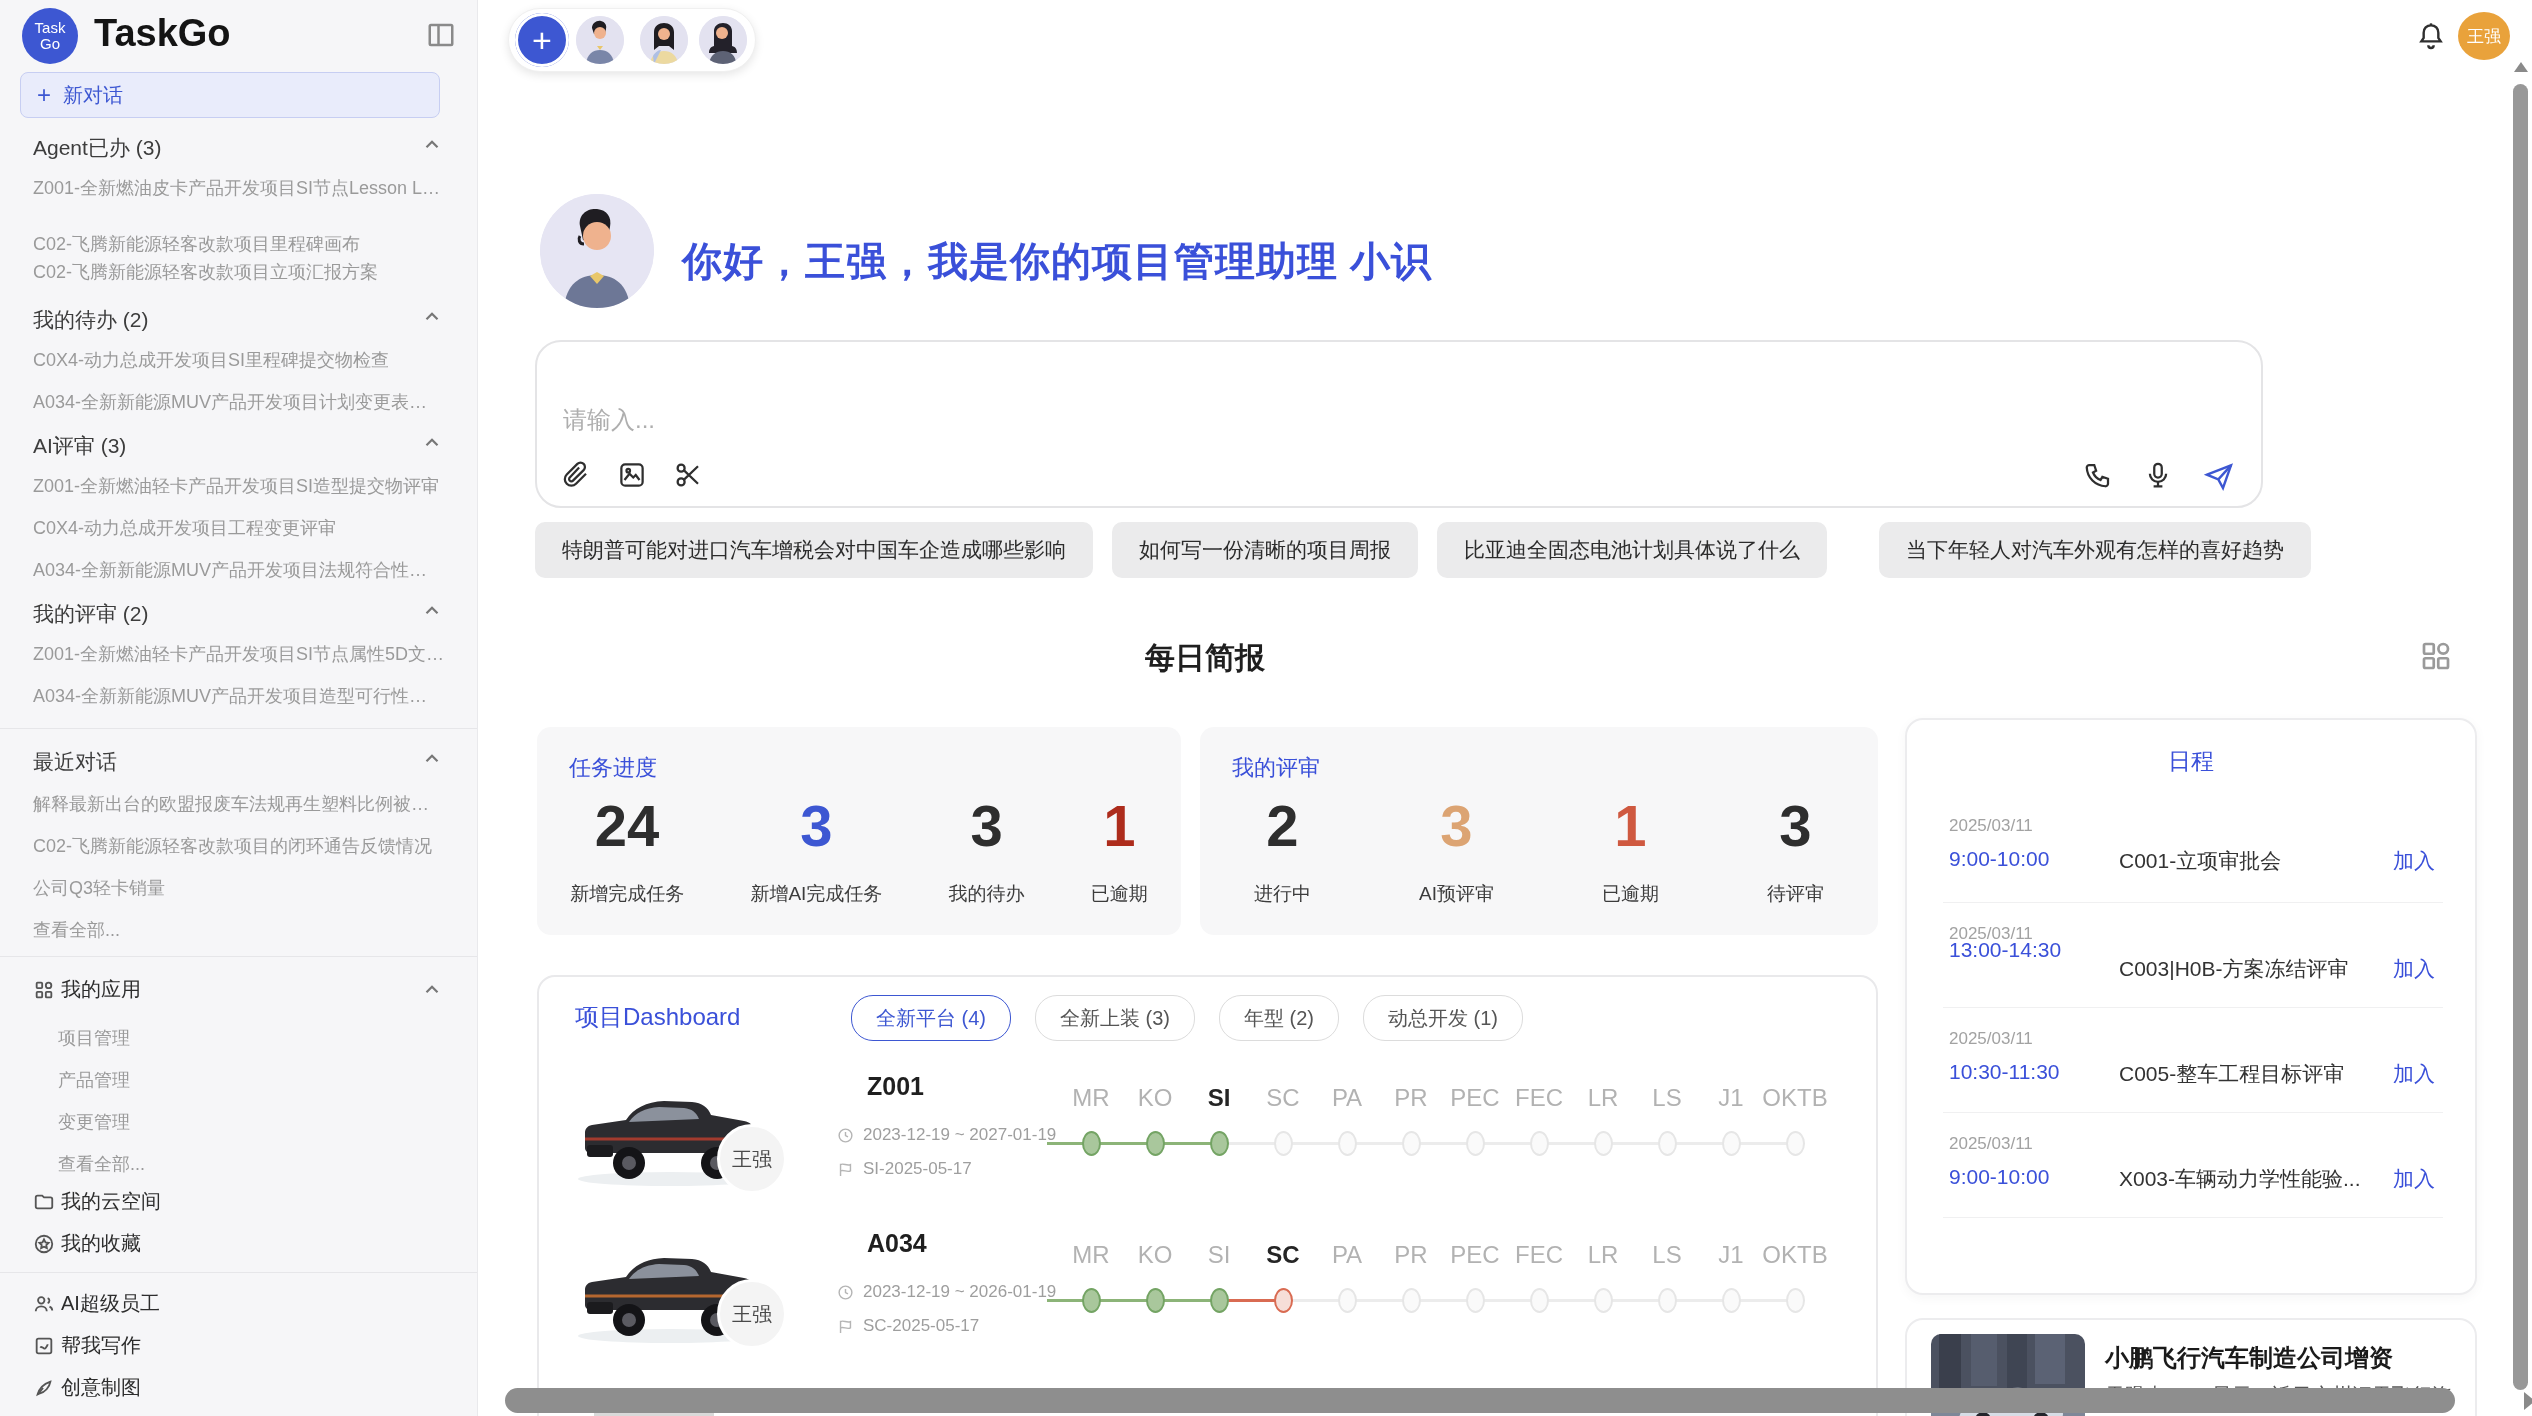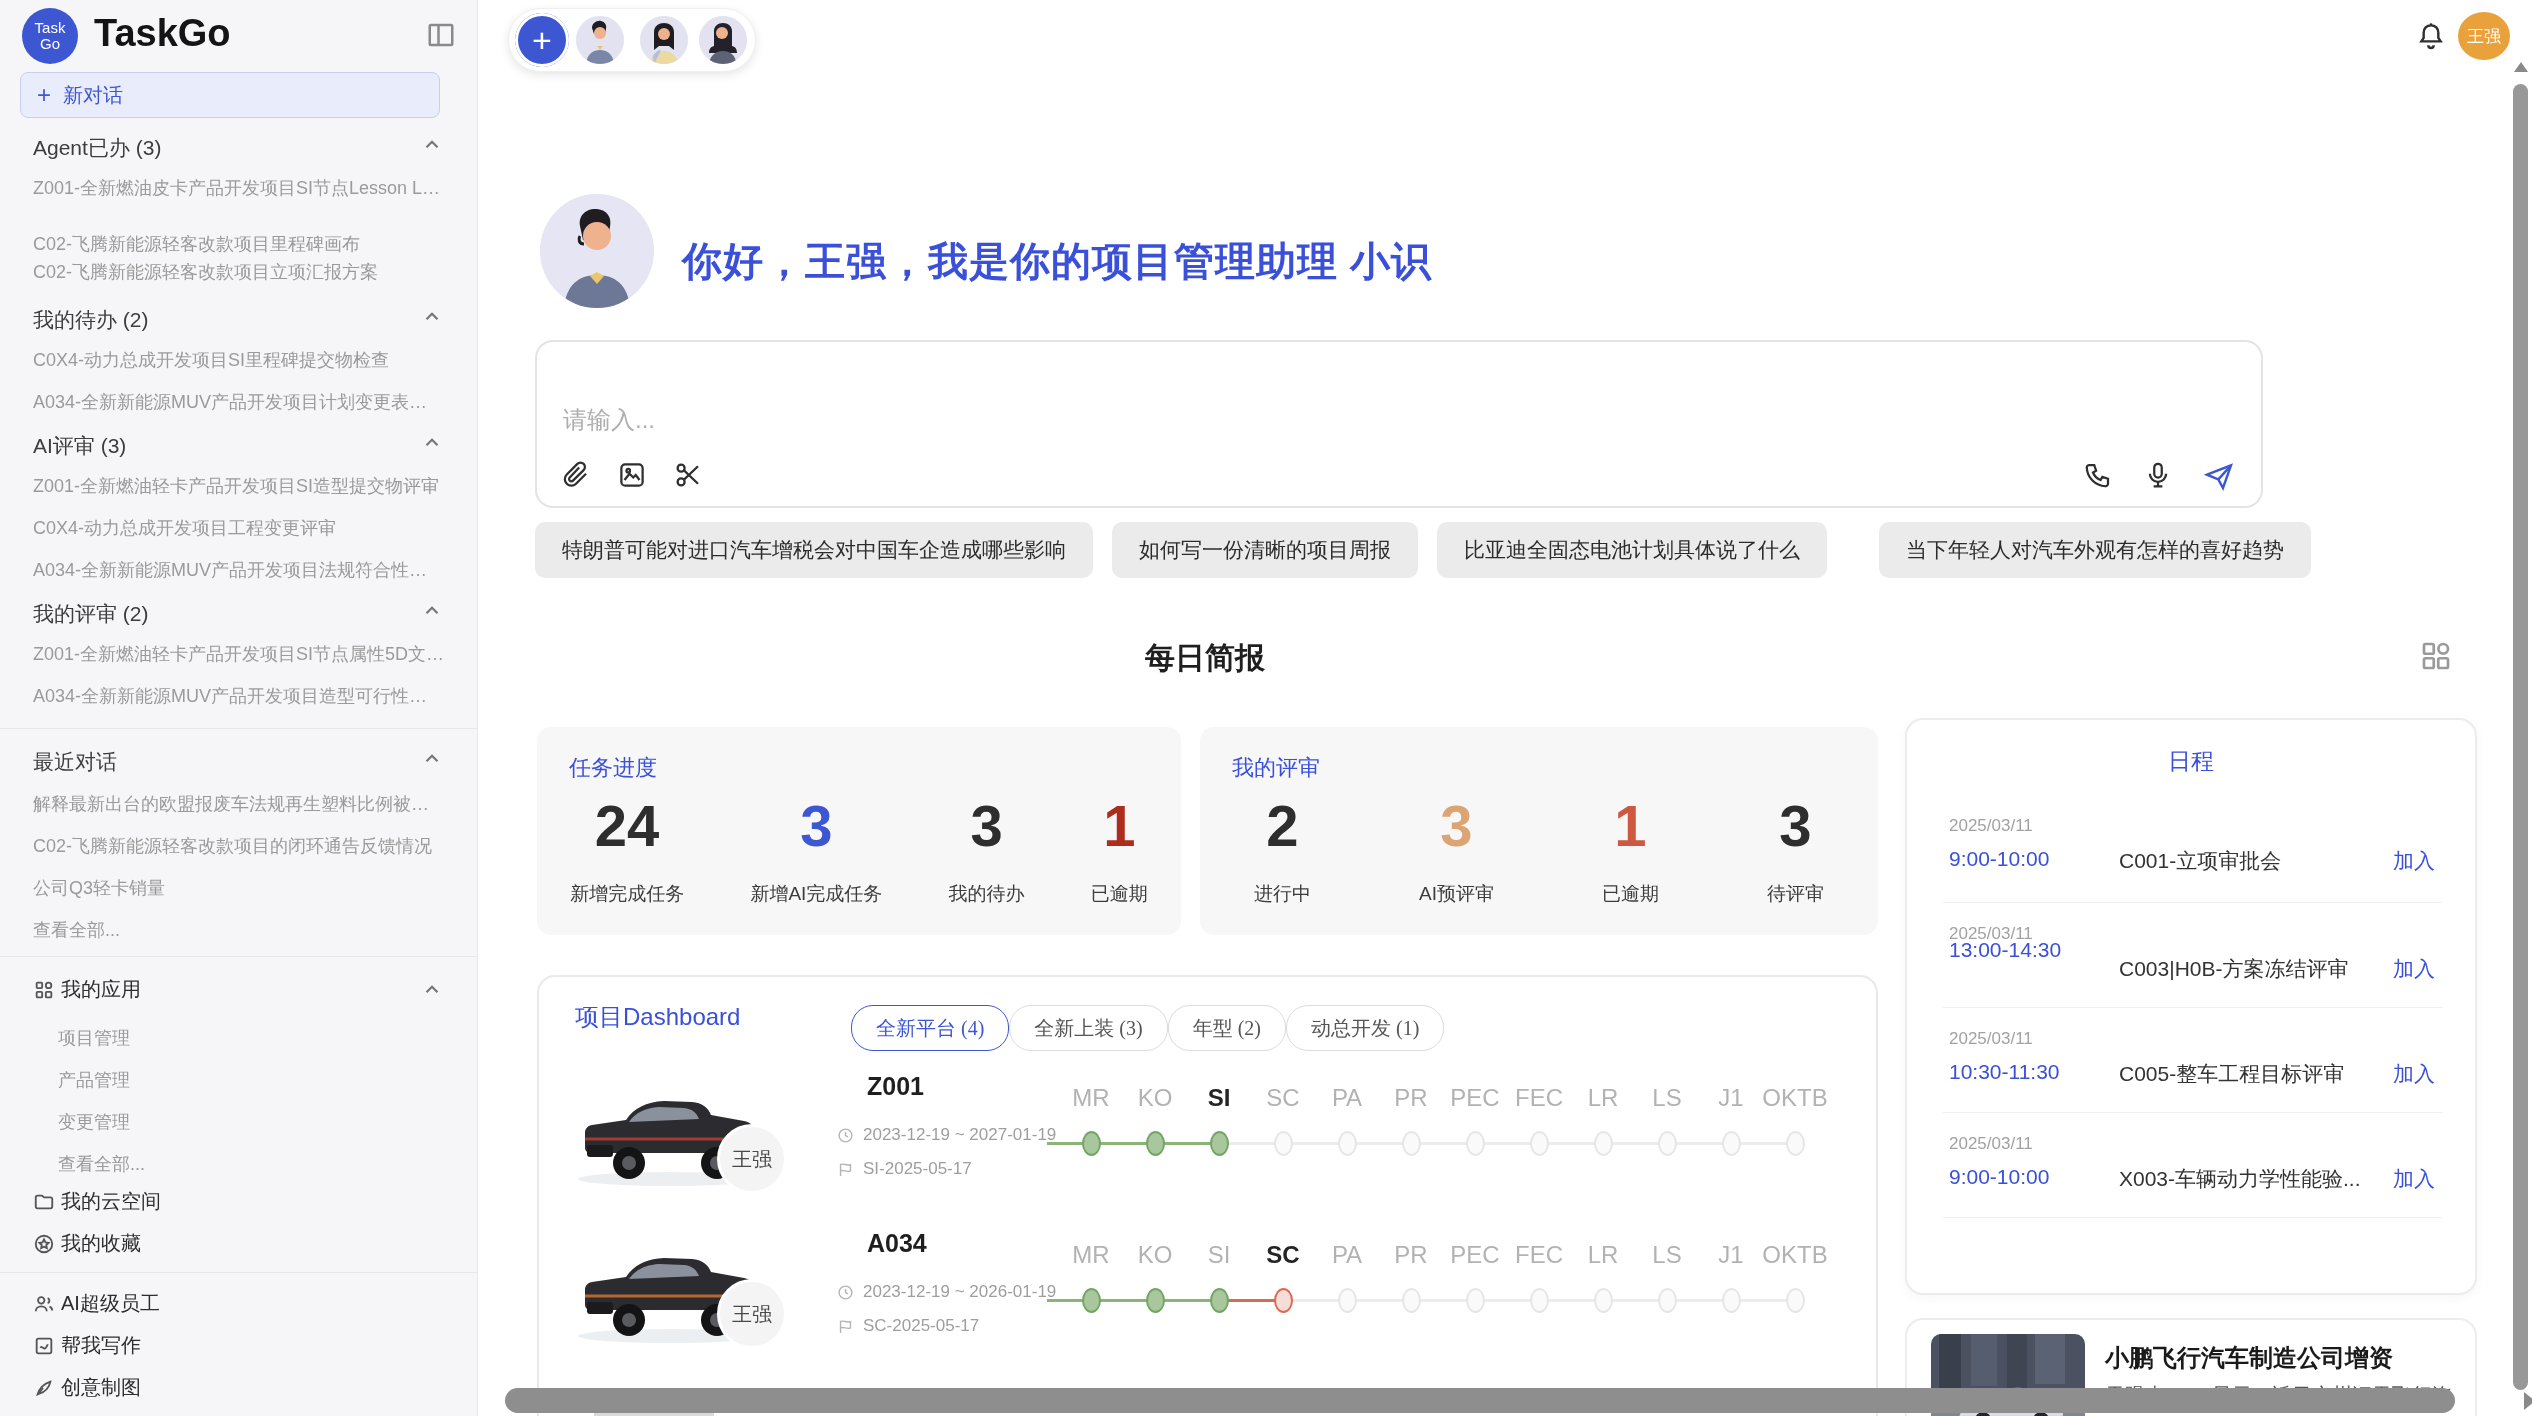--- a/index.html
+++ b/index.html
@@ -34,21 +34,21 @@
   .tb-avatar{position:absolute;top:7px;width:48px;height:48px;border-radius:50%;background:#e3e2f0;overflow:hidden;cursor:pointer;}
   .bell{position:absolute;left:2415px;top:20px;width:32px;height:32px;color:#2f2f2f;cursor:pointer;}
   .user-chip{position:absolute;left:2458px;top:12px;width:52px;height:48px;border-radius:50%;background:#e9a23b;color:#fff;
     display:flex;align-items:center;justify-content:center;font-size:17px;cursor:pointer;}
 
   
   .greet-avatar{position:absolute;left:540px;top:194px;width:114px;height:114px;border-radius:50%;background:#e6e5f3;overflow:hidden;}
   .greet-text{position:absolute;left:682px;top:234px;font-size:40px;font-weight:800;color:#3a50d9;letter-spacing:1px;}
 
   
-  .input-card{position:absolute;left:535px;top:340px;width:1728px;height:168px;background:#fff;border:2px solid #e4e4e6;border-radius:18px;box-sizing:border-box;}
+  .input-card{position:absolute;left:535px;top:340px;width:1728px;height:168px;background:#fff;border:2px solid #e4e4e6;border-radius:26px;box-sizing:border-box;}
   .placeholder{position:absolute;left:26px;top:62px;font-size:24px;color:#aeaeae;}
   .in-icons-l{position:absolute;left:24px;bottom:16px;display:flex;gap:26px;}
   .in-icons-r{position:absolute;right:28px;bottom:16px;display:flex;gap:30px;align-items:center;}
   .in-ic{width:30px;height:30px;color:#2f2f2f;cursor:pointer;}
   .send-ic{color:#3d57d2;}
 
   
   .chips{position:absolute;left:535px;top:522px;width:1940px;display:flex;gap:19px;}
   .chip{height:56px;background:#ebebec;border-radius:10px;display:flex;align-items:center;padding:0 27px;
     font-size:21px;color:#2c2c2c;white-space:nowrap;cursor:pointer;}
@@ -61,21 +61,21 @@
   .stat-card .sc-title{position:absolute;left:32px;top:26px;font-size:22px;color:#3a50d9;}
   .stat-row{position:absolute;left:0;top:70px;width:100%;display:flex;justify-content:space-around;}
   .stat{display:flex;flex-direction:column;align-items:center;gap:26px;}
   .stat .num{font-size:58px;font-weight:600;line-height:58px;}
   .stat .lbl{font-size:19px;color:#3c3c3c;}
   .c-dark{color:#2e2e2e;} .c-blue{color:#3d57d2;} .c-red{color:#ad2c1c;} .c-tan{color:#dca473;} .c-orange{color:#cf5940;}
 
   
   .dash-card{position:absolute;left:537px;top:975px;width:1341px;height:470px;background:#fff;border:2px solid #e9e9eb;border-radius:18px;box-sizing:border-box;}
   .dash-title{position:absolute;left:36px;top:24px;font-size:24px;color:#3a50d9;}
-  .filters{position:absolute;left:312px;top:28px;display:flex;font-family:Liberation Serif, serif;}
+  .filters{position:absolute;left:312px;top:18px;display:flex;gap:24px;}
   .fchip{height:44px;border:1px solid #dcdcdc;border-radius:22px;display:flex;align-items:center;padding:0 24px;
     font-size:20px;color:#555;background:#fff;cursor:pointer;white-space:nowrap;}
   .fchip.active{border:1px solid #3d57d2;color:#3d57d2;}
   .truck{position:absolute;left:28px;width:206px;height:114px;}
   .owner-badge{position:absolute;left:178px;width:64px;height:64px;border-radius:50%;background:#f4f4f4;border:3px solid #fff;
     display:flex;align-items:center;justify-content:center;font-size:20px;color:#4a4a4a;}
   .pcode{position:absolute;left:328px;font-size:25px;font-weight:700;color:#1f1f1f;}
   .pmeta{position:absolute;left:298px;display:flex;align-items:center;gap:9px;font-size:17px;color:#9e9e9e;}
   .pmeta .micon{width:17px;height:17px;color:#b5b5b5;flex:0 0 auto;}
   .ms-row{position:absolute;left:520px;display:flex;}

